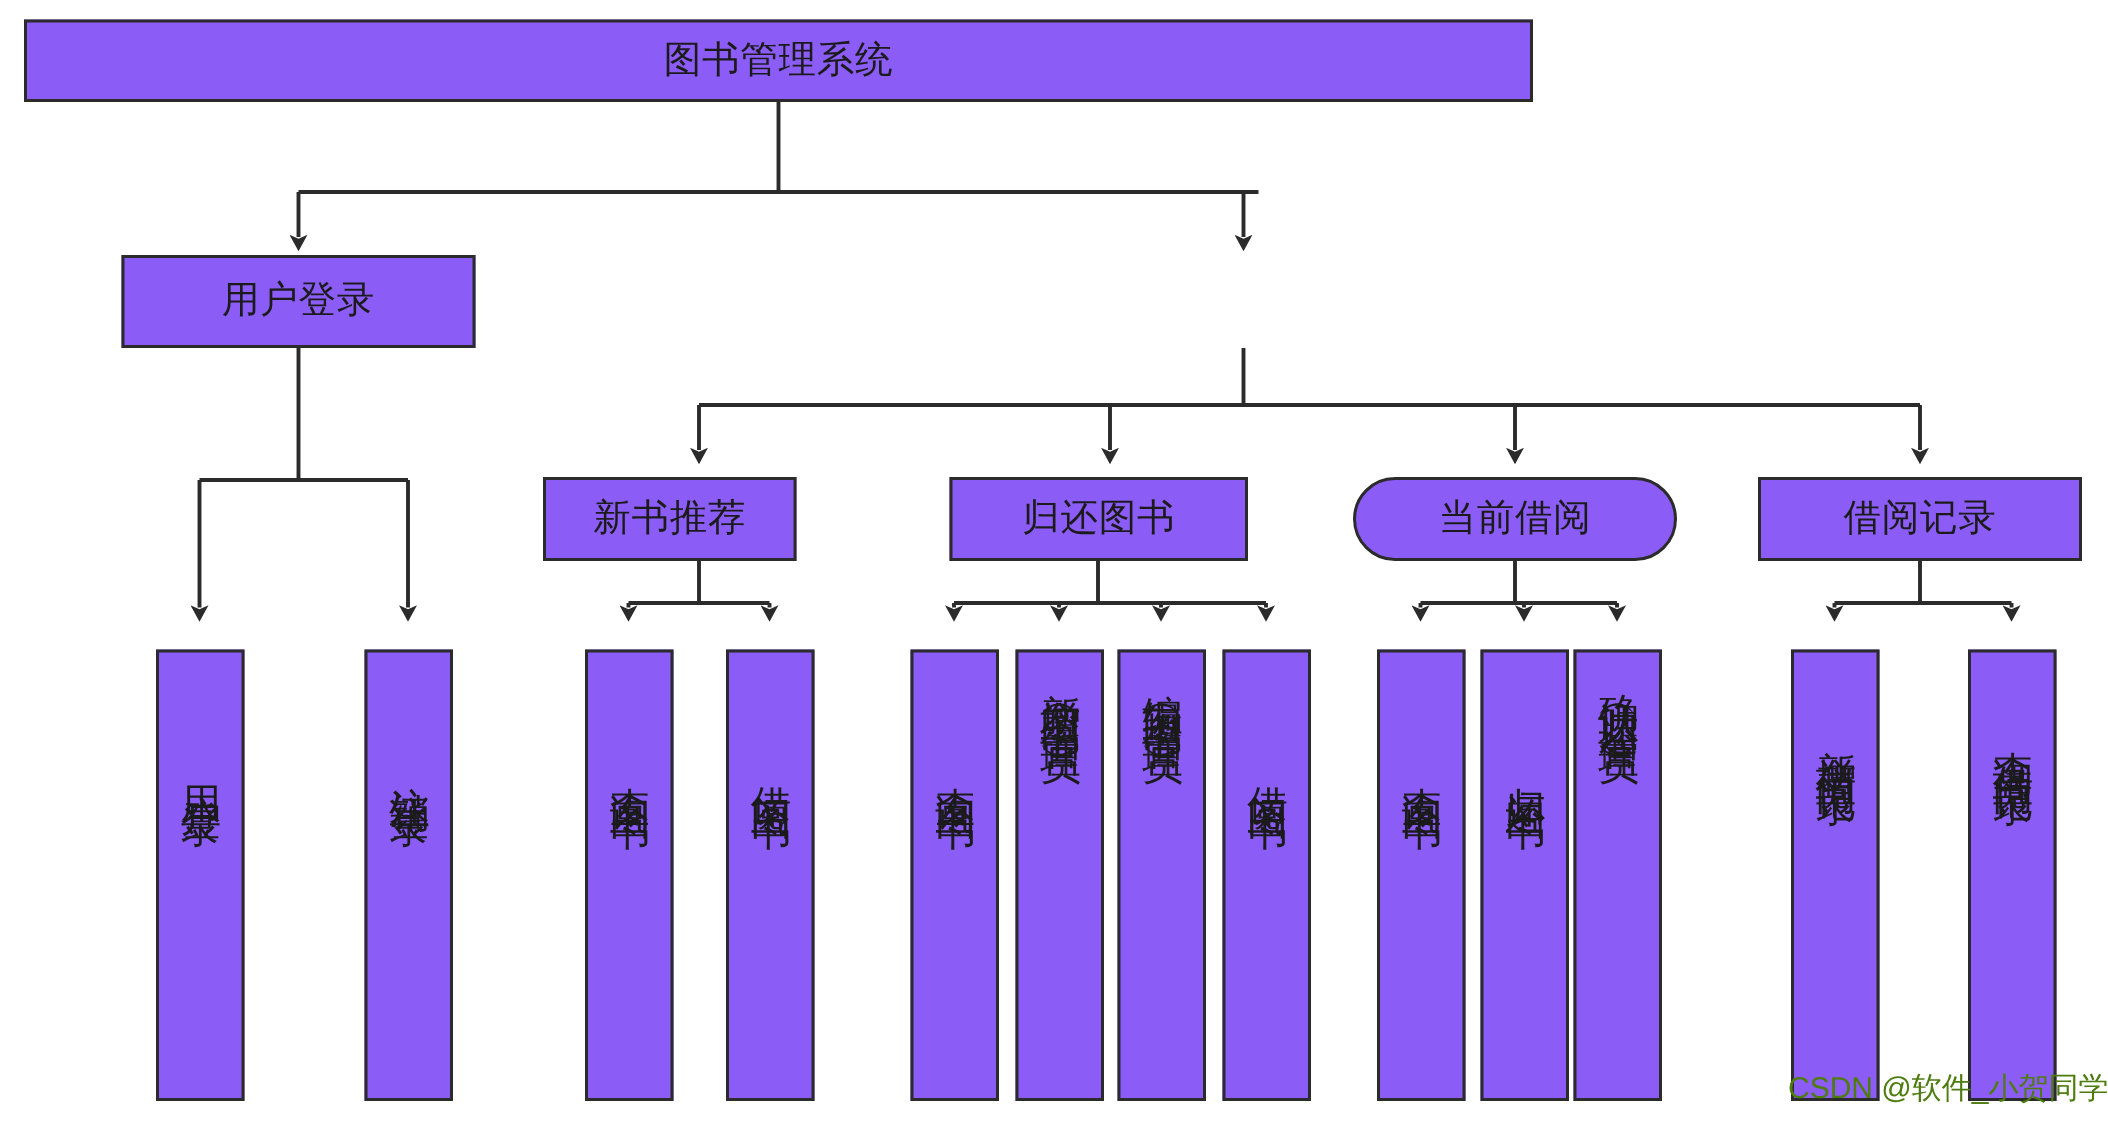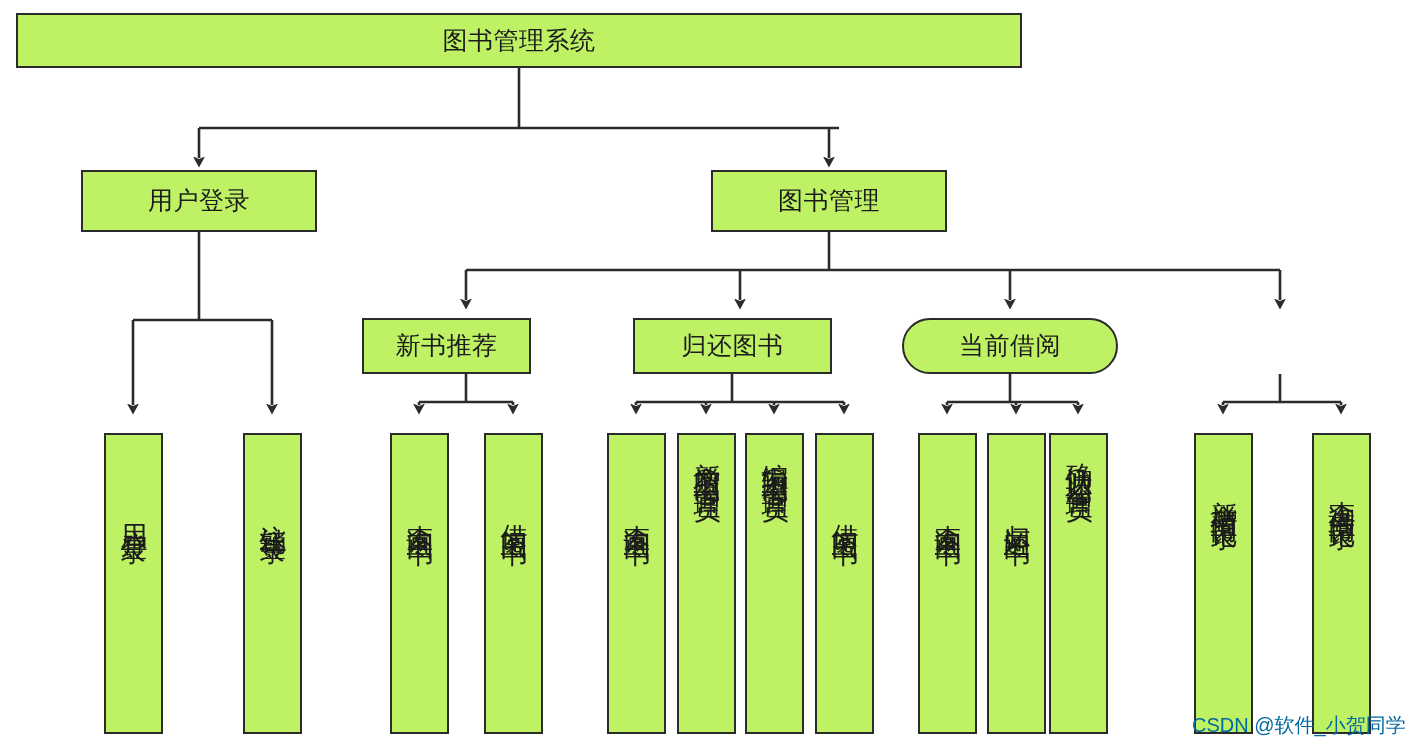--- a/index.html
+++ b/index.html
@@ -20,21 +20,21 @@
   #wires {
     position: absolute;
     left: 0;
     top: 0;
     width: 1405px;
     height: 747px;
   }
   .node {
     position: absolute;
     box-sizing: border-box;
-    background: #bef264;
+    background: #8b5cf6;
     border: 2px solid #2b2b2b;
     display: flex;
     align-items: center;
     justify-content: center;
     overflow: hidden;
   }
   .node-label {
     color: #1b1b1b;
     text-align: center;
     line-height: 1.18;
@@ -56,21 +56,21 @@
     line-height: 1;
   }
   .vert.short .node-label {
     padding-top: 62px;
   }
   .vert.medium .node-label {
     padding-top: 38px;
   }
   .watermark {
     position: absolute;
-    color: #0369a1;
+    color: #4d7c0f;
     font-size: 20px;
     white-space: nowrap;
     user-select: none;
     pointer-events: none;
   }
 </style>
 </head>
 <body>
 
 <div id="canvas">
@@ -125,32 +125,32 @@
     </g>
   </svg>
 
   <div class="node horiz" style="left:16px; top:13px; width:1006px; height:55px;">
     <span class="node-label">图书管理系统</span>
   </div>
 
   <div class="node horiz" style="left:81px; top:170px; width:236px; height:62px;">
     <span class="node-label">用户登录</span>
   </div>
-  <div class="node horiz" style="left:711px; top:170px; width:236px; height:62px;">
-    <span class="node-label">图书管理</span>
-  </div>
 
   <div class="node horiz" style="left:362px; top:318px; width:169px; height:56px;">
     <span class="node-label">新书推荐</span>
   </div>
   <div class="node horiz" style="left:633px; top:318px; width:199px; height:56px;">
     <span class="node-label">归还图书</span>
   </div>
   <div class="node horiz" style="left:902px; top:318px; width:216px; height:56px;border-radius:28px;">
     <span class="node-label">当前借阅</span>
+  </div>
+  <div class="node horiz" style="left:1172px; top:318px; width:216px; height:56px;">
+    <span class="node-label">借阅记录</span>
   </div>
 
   <div class="node vert short" style="left:104px; top:433px; width:59px; height:301px;">
     <span class="node-label">用户登录</span>
   </div>
   <div class="node vert short" style="left:243px; top:433px; width:59px; height:301px;">
     <span class="node-label">注销登录</span>
   </div>
 
   <div class="node vert short" style="left:390px; top:433px; width:59px; height:301px;">

